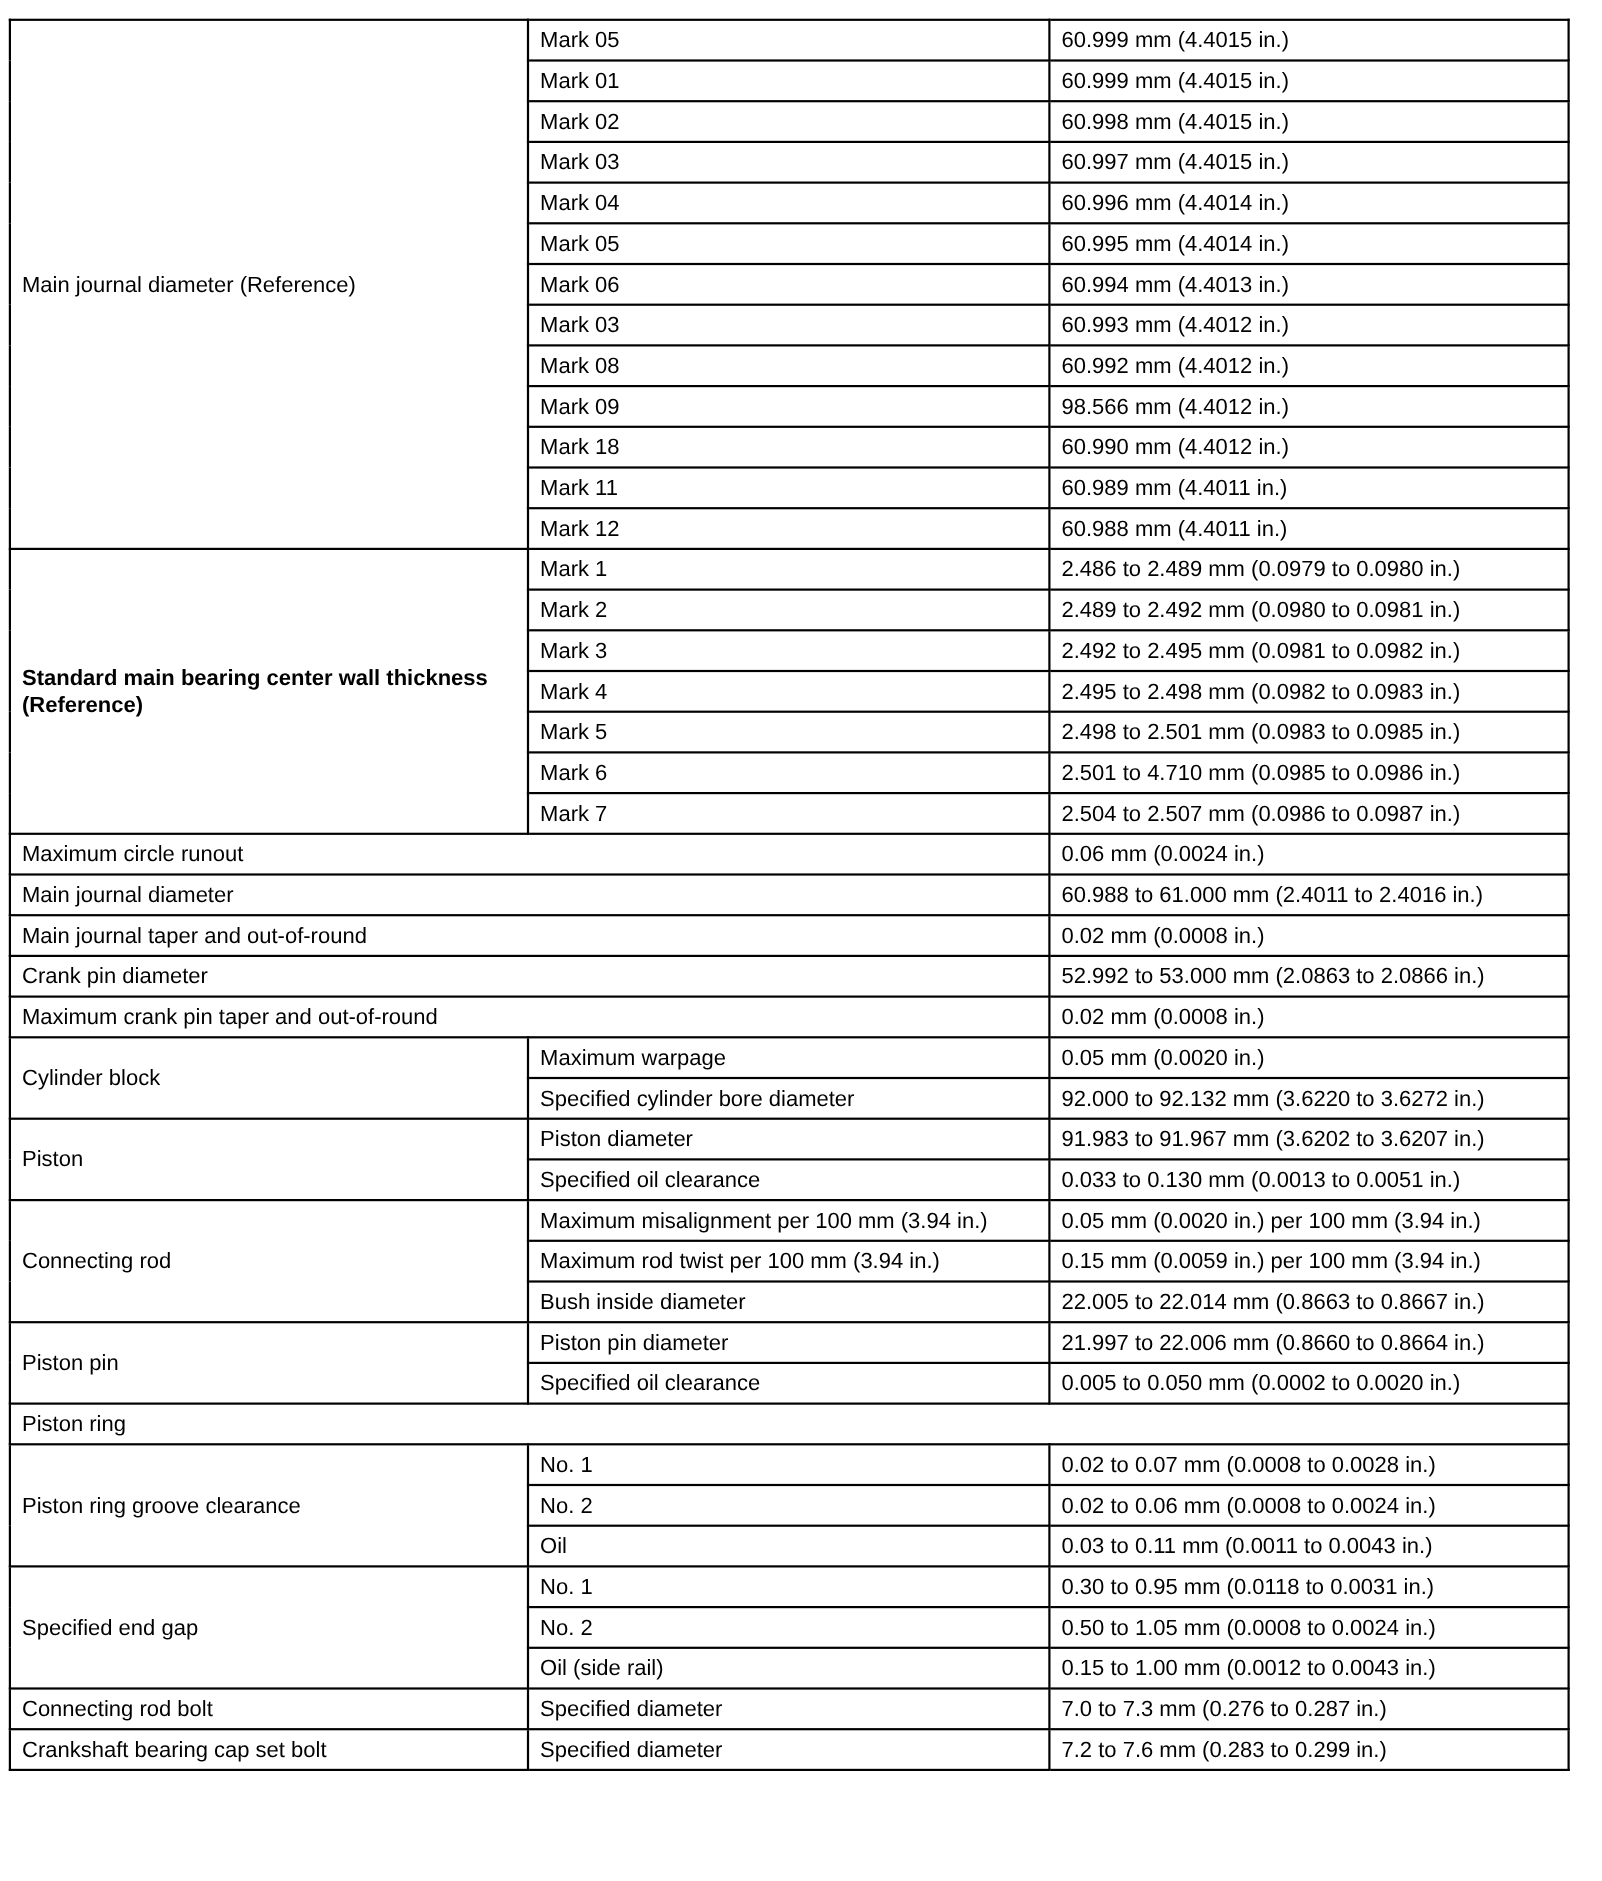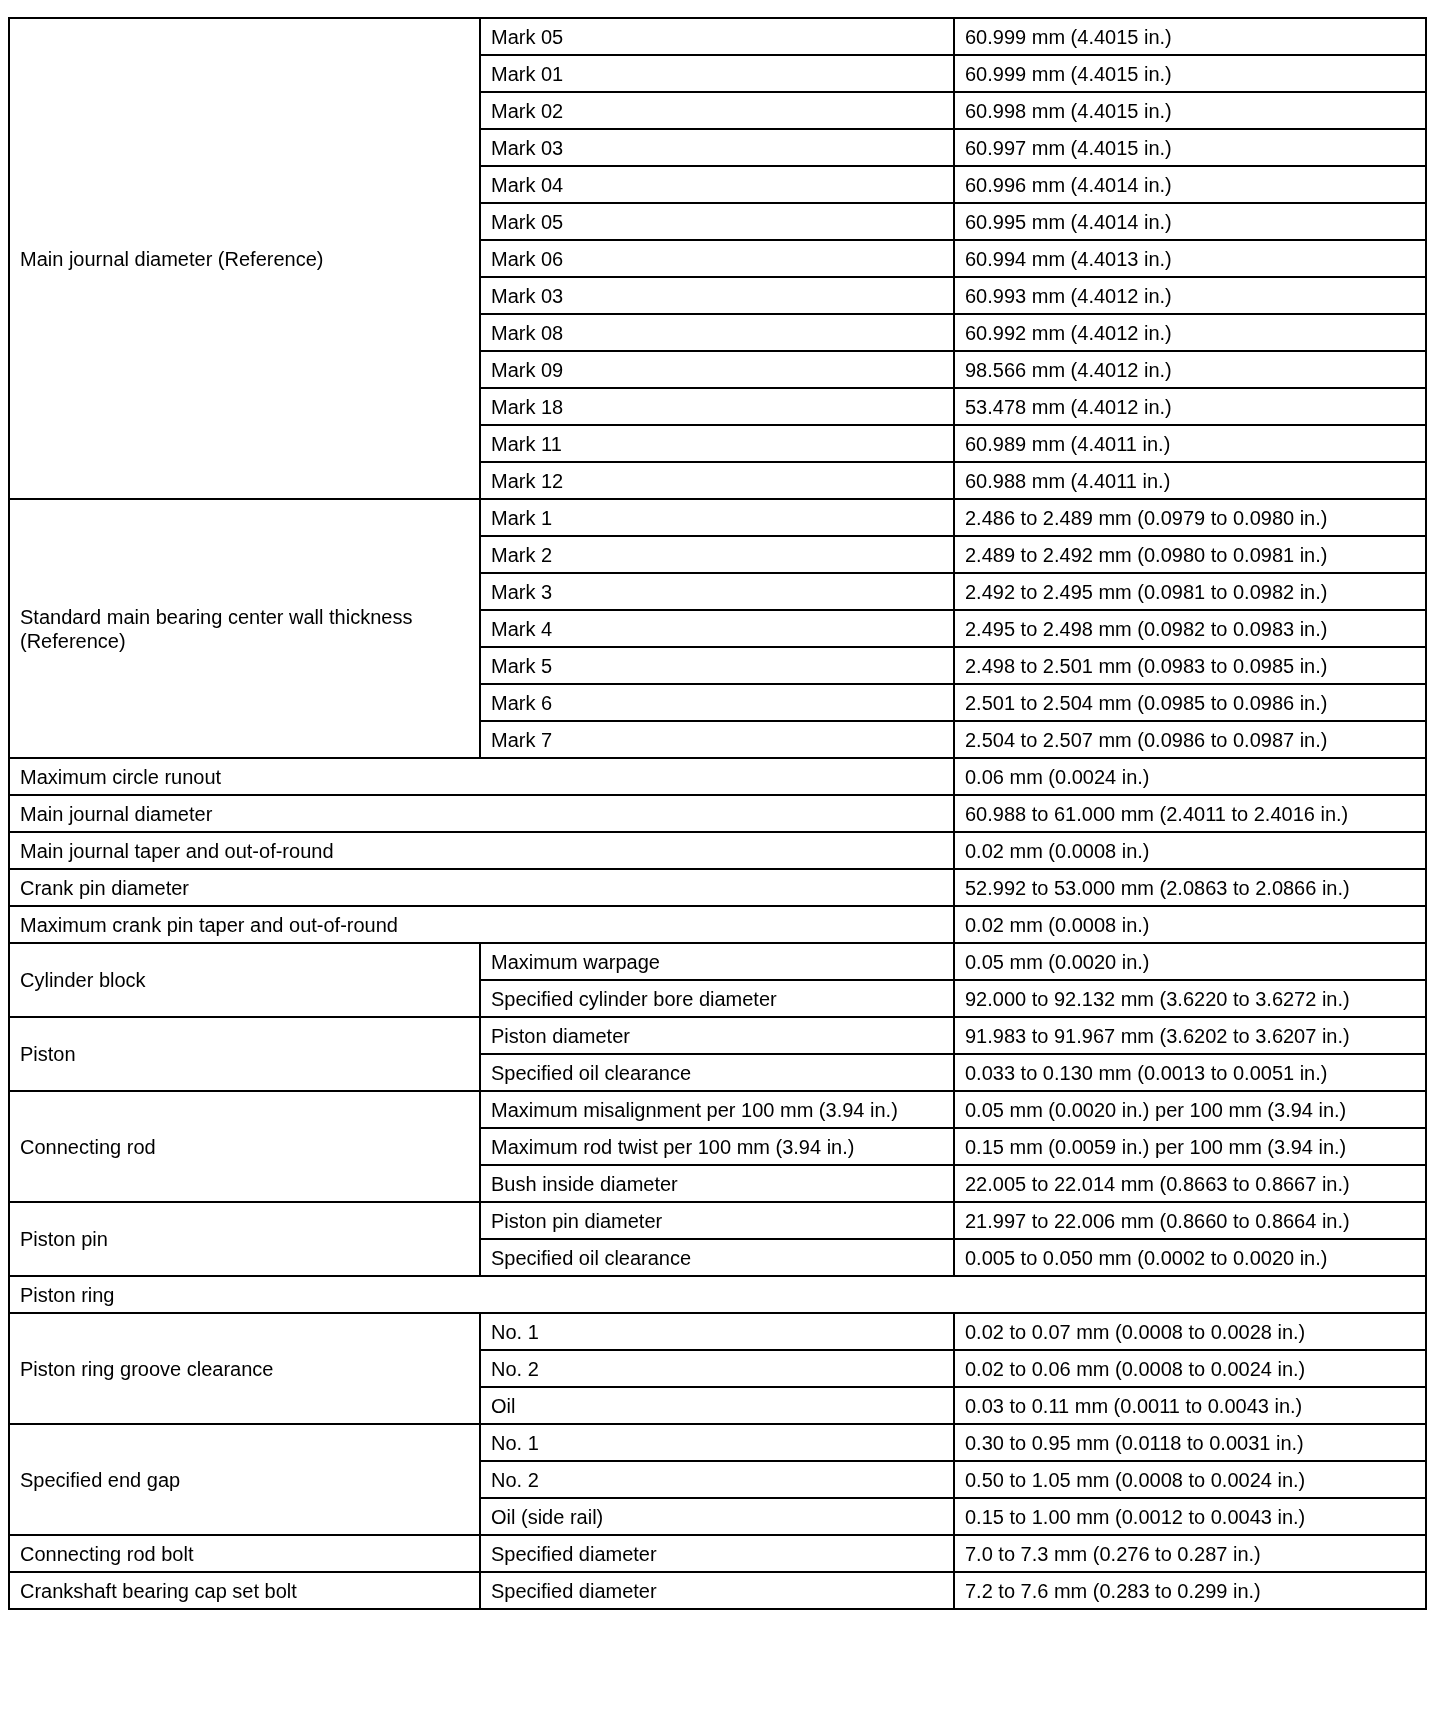--- a/index.html
+++ b/index.html
@@ -14,21 +14,21 @@
   table.spec td {
     border: 2px solid #000;
     height: 35px;
     padding: 0 0 0 10px;
     font-size: 20px;
     line-height: 24px;
     vertical-align: middle;
     white-space: nowrap;
     overflow: hidden;
   }
-  table.spec td.wrap { white-space: normal; }
+  table.spec td.wrap { white-space: normal; font-weight: bold; }
   col.c1 { width: 471px; }
   col.c2 { width: 474px; }
   col.c3 { width: 472px; }
 </style>
 </head>
 <body>
 
 <table class="spec">
   <colgroup>
       <col class="c1">
@@ -73,21 +73,21 @@
     <tr>
         <td>Mark 08</td>
         <td>60.992 mm (4.4012 in.)</td>
       </tr>
     <tr>
         <td>Mark 09</td>
         <td>98.566 mm (4.4012 in.)</td>
       </tr>
     <tr>
         <td>Mark 18</td>
-        <td>53.478 mm (4.4012 in.)</td>
+        <td>60.990 mm (4.4012 in.)</td>
       </tr>
     <tr>
         <td>Mark 11</td>
         <td>60.989 mm (4.4011 in.)</td>
       </tr>
     <tr>
         <td>Mark 12</td>
         <td>60.988 mm (4.4011 in.)</td>
       </tr>
 
@@ -107,21 +107,21 @@
     <tr>
         <td>Mark 4</td>
         <td>2.495 to 2.498 mm (0.0982 to 0.0983 in.)</td>
       </tr>
     <tr>
         <td>Mark 5</td>
         <td>2.498 to 2.501 mm (0.0983 to 0.0985 in.)</td>
       </tr>
     <tr>
         <td>Mark 6</td>
-        <td>2.501 to 2.504 mm (0.0985 to 0.0986 in.)</td>
+        <td>2.501 to 4.710 mm (0.0985 to 0.0986 in.)</td>
       </tr>
     <tr>
         <td>Mark 7</td>
         <td>2.504 to 2.507 mm (0.0986 to 0.0987 in.)</td>
       </tr>
 
     <tr>
         <td colspan="2">Maximum circle runout</td>
         <td>0.06 mm (0.0024 in.)</td>
       </tr>

